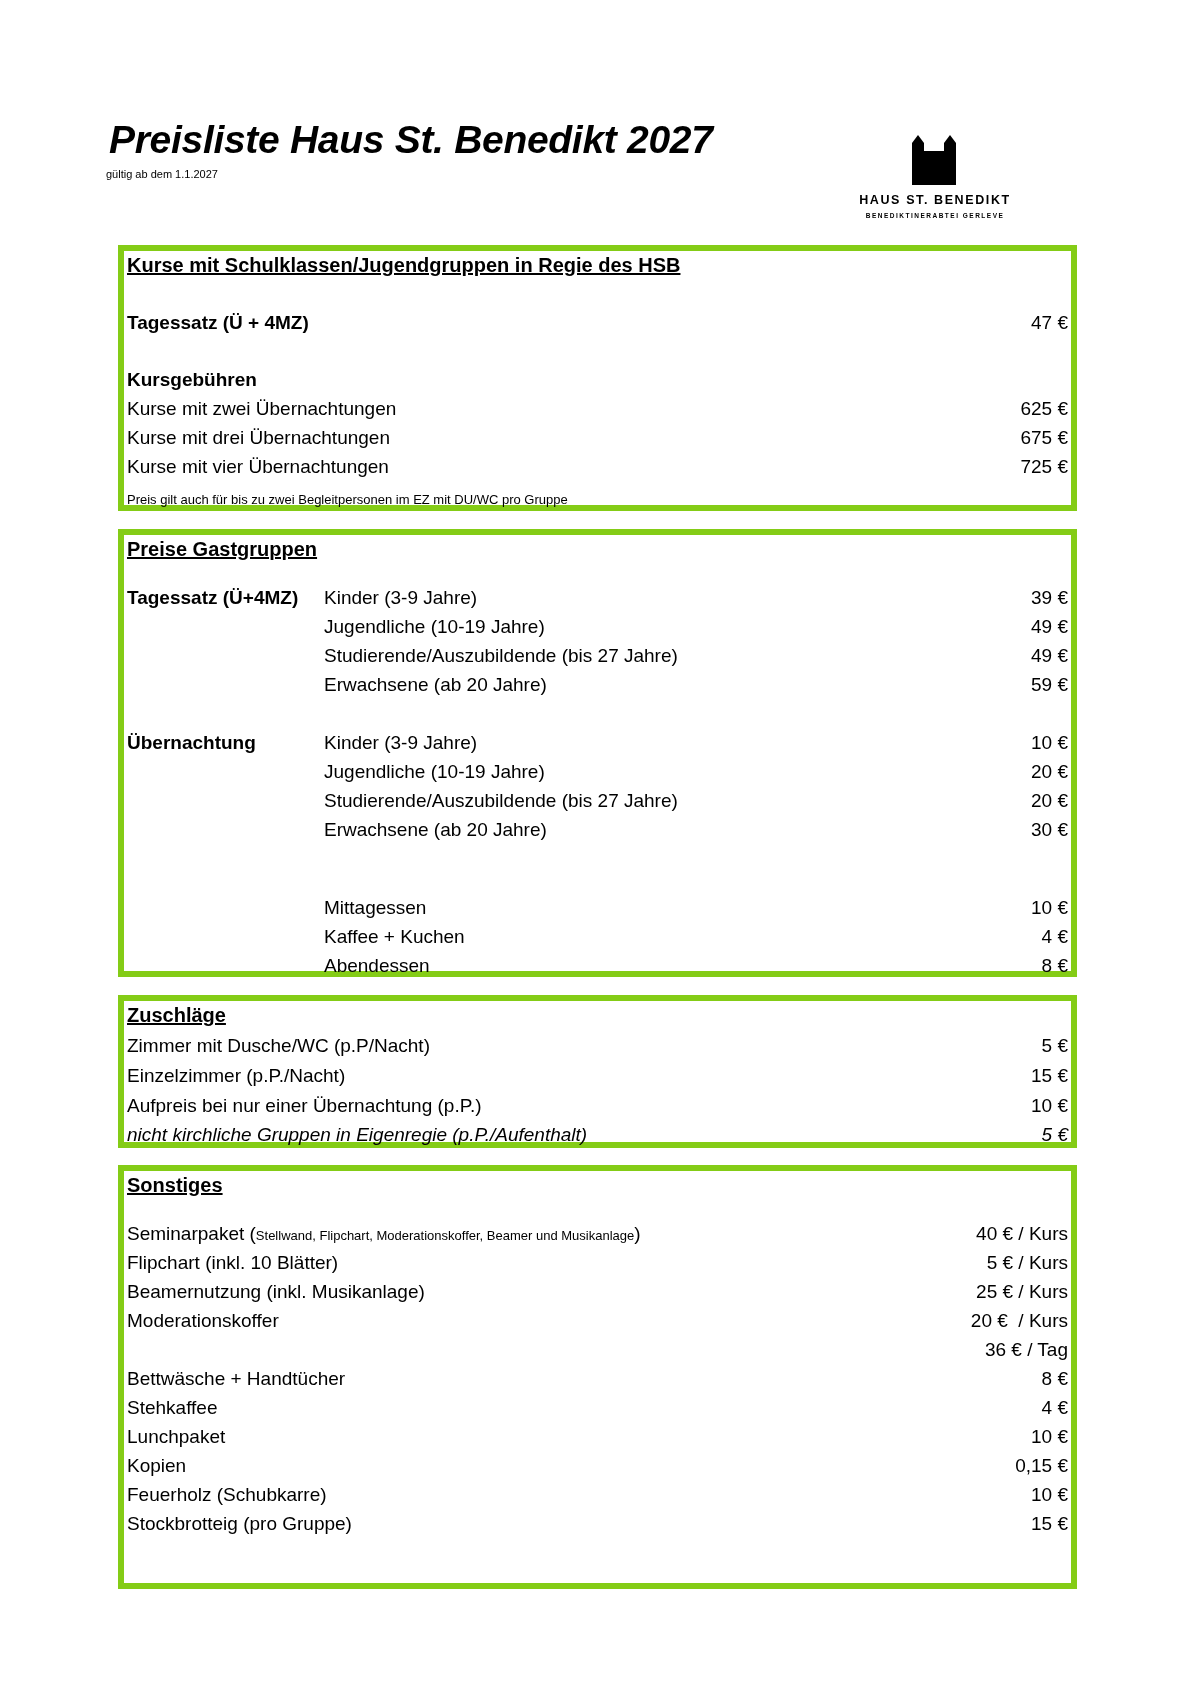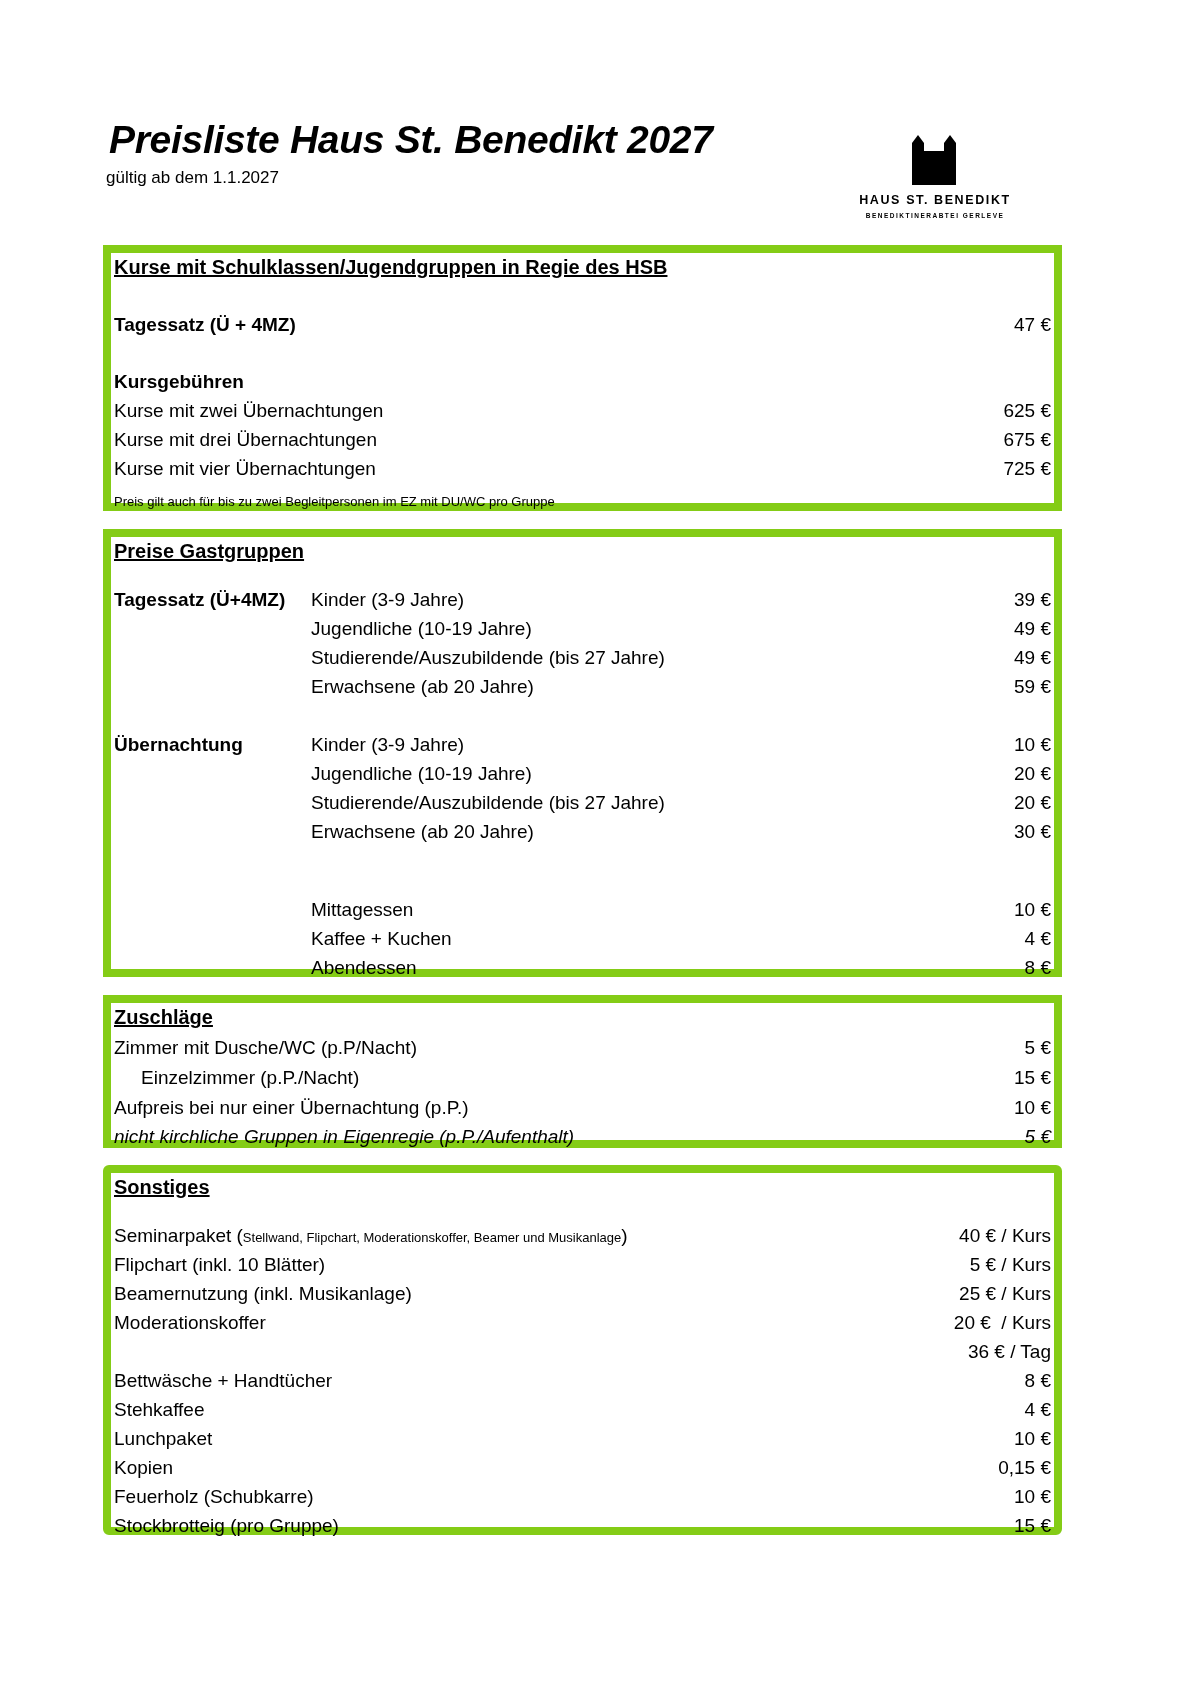--- a/index.html
+++ b/index.html
@@ -1,28 +1,28 @@
 <!DOCTYPE html>
 <html><head>
 <meta charset="utf-8">
 <style>
   html, body { margin:0; padding:0; background:#ffffff; }
   body { width:1190px; height:1683px; position:relative; font-family:"Liberation Sans", sans-serif; color:#000; overflow:hidden; }
   .title { position:absolute; left:109px; top:118px; font-size:39px; font-weight:bold; letter-spacing:-0.3px; white-space:nowrap;font-style:italic; }
-  .subtitle { position:absolute; left:106px; top:168px; font-size:17px; white-space:nowrap; }
+  .subtitle { position:absolute; left:106px; top:168px; font-size:11px; white-space:nowrap; }
   .logo { position:absolute; left:850px; top:133px; width:170px; height:95px; }
   .logo-mark { position:absolute; left:62px; top:2px; width:44px; height:50px; }
   .logo-name { position:absolute; left:0; top:60px; width:170px; text-align:center; font-size:12.5px; font-weight:bold; letter-spacing:1.6px; white-space:nowrap; }
   .logo-sub { position:absolute; left:0; top:79px; width:170px; text-align:center; font-size:6.5px; font-weight:bold; letter-spacing:1.5px; white-space:nowrap; }
 
-  .box { position:absolute; left:103px; width:959px; border:8px solid #84cc16; box-sizing:border-box; }
+  .box { position:absolute; left:118px; width:959px; border:6px solid #84cc16; box-sizing:border-box; }
   #box1 { top:245px; height:266px; }
   #box2 { top:529px; height:448px; }
   #box3 { top:995px; height:153px;padding-left:44px; }
-  #box4 { top:1165px; height:370px;border-radius:6px; }
+  #box4 { top:1165px; height:424px; }
 
   .row { position:absolute; left:3px; right:3px; height:29px; font-size:19px; line-height:29px; white-space:nowrap; }
   .row .lbl { position:absolute; left:0; }
   .row .sub { position:absolute; left:197px; }
   .row .val { position:absolute; right:0; text-align:right; }
   .head { font-weight:bold; text-decoration:underline; font-size:20px; }
   .bold { font-weight:bold; }
   .small { font-size:13px; }
   .note { font-size:13px; height:20px; line-height:20px; }
 </style>
@@ -124,21 +124,21 @@
 </div>
 
 <div class="box" id="box3">
   <div class="row" style="top:0px;">
       <span class="lbl head">Zuschläge</span>
     </div>
   <div class="row" style="top:30px;">
     <span class="lbl">Zimmer mit Dusche/WC (p.P/Nacht)</span>
     <span class="val">5 €</span>
   </div>
-  <div class="row" style="top:60px;margin-left:27px;">
+  <div class="row" style="top:60px;">
     <span class="lbl">Einzelzimmer (p.P./Nacht)</span>
     <span class="val">15 €</span>
   </div>
   <div class="row" style="top:90px;">
     <span class="lbl">Aufpreis bei nur einer Übernachtung (p.P.)</span>
     <span class="val">10 €</span>
   </div>
   <div class="row" style="top:119px;font-style:italic;">
     <span class="lbl">nicht kirchliche Gruppen in Eigenregie (p.P./Aufenthalt)</span>
     <span class="val">5 €</span>

